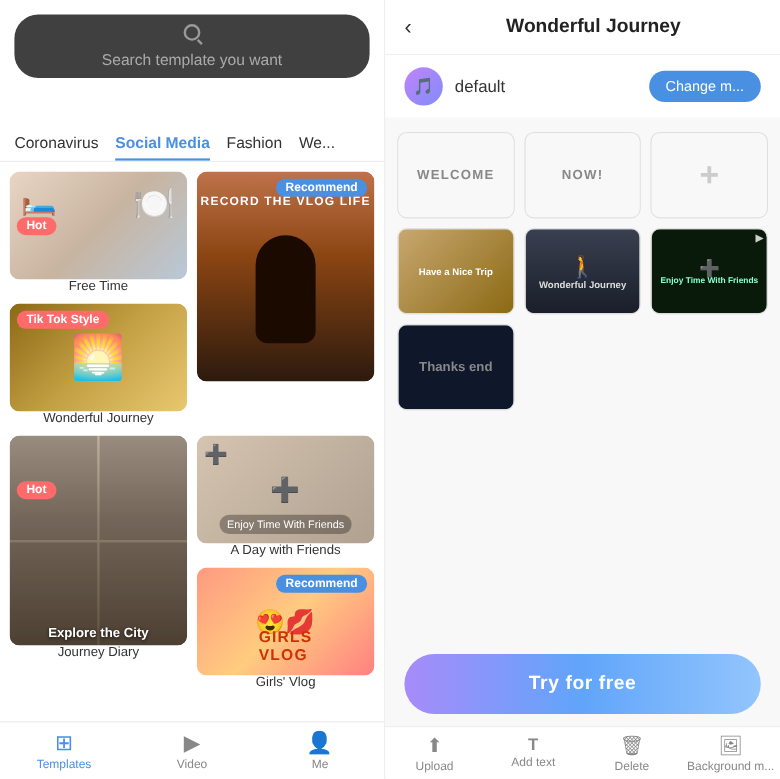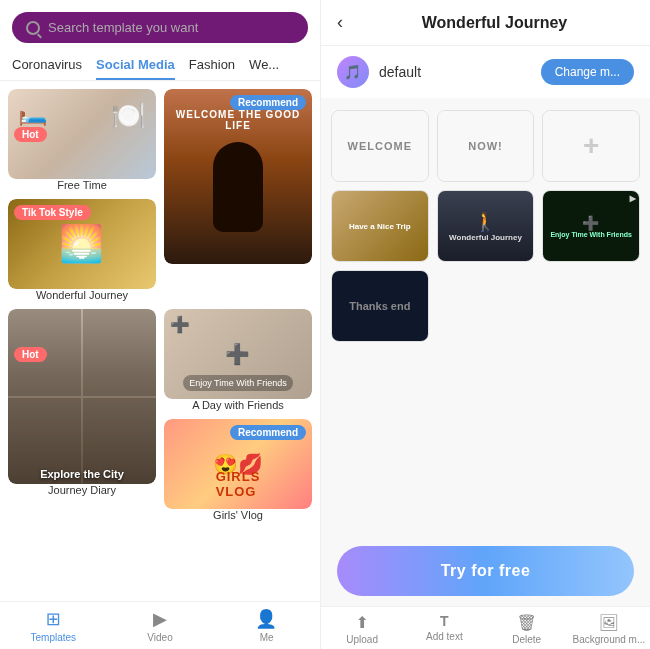--- a/index.html
+++ b/index.html
@@ -17,26 +17,27 @@
       width: 320px;
       background: #fff;
       display: flex;
       flex-direction: column;
       height: 649px;
       overflow: hidden;
     }
 
     .search-bar {
       margin: 12px 12px 8px;
-      background: #701a75;
+      background: #404040;
       border-radius: 20px;
       padding: 8px 14px;
       display: flex;
       align-items: center;
       gap: 8px;
+      flex-direction: column;
     }
     .search-icon-shape {
       width: 14px;
       height: 14px;
       border: 2px solid #999;
       border-radius: 50%;
       position: relative;
       flex-shrink: 0;
     }
     .search-icon-shape::after {
@@ -53,20 +54,21 @@
       color: #aaa;
       font-size: 13px;
     }
 
     .category-tabs {
       display: flex;
       padding: 0 12px;
       gap: 14px;
       border-bottom: 1px solid #eee;
       overflow-x: auto;
+      margin-top: 32px;
     }
     .category-tabs::-webkit-scrollbar { display: none; }
     .tab-item {
       font-size: 13px;
       padding: 6px 0;
       color: #333;
       white-space: nowrap;
       cursor: pointer;
       border-bottom: 2px solid transparent;
     }
@@ -444,21 +446,21 @@
           <span class="badge badge-hot">Hot</span>
         </div>
       </div>
       <div class="template-label">Free Time</div>
     </div>
 
     <div style="grid-row: span 2;">
       <div class="template-card">
         <div class="thumb thumb-record">
           <span class="badge badge-recommend">Recommend</span>
-          <div class="record-text">WELCOME THE GOOD LIFE</div>
+          <div class="record-text">RECORD THE VLOG LIFE</div>
           <div class="silhouette"></div>
         </div>
       </div>
     </div>
 
     <div>
       <div class="template-card">
         <div class="thumb thumb-wonderful" style="height:90px;">
           <span class="badge badge-tiktok">Tik Tok Style</span>
         </div>

